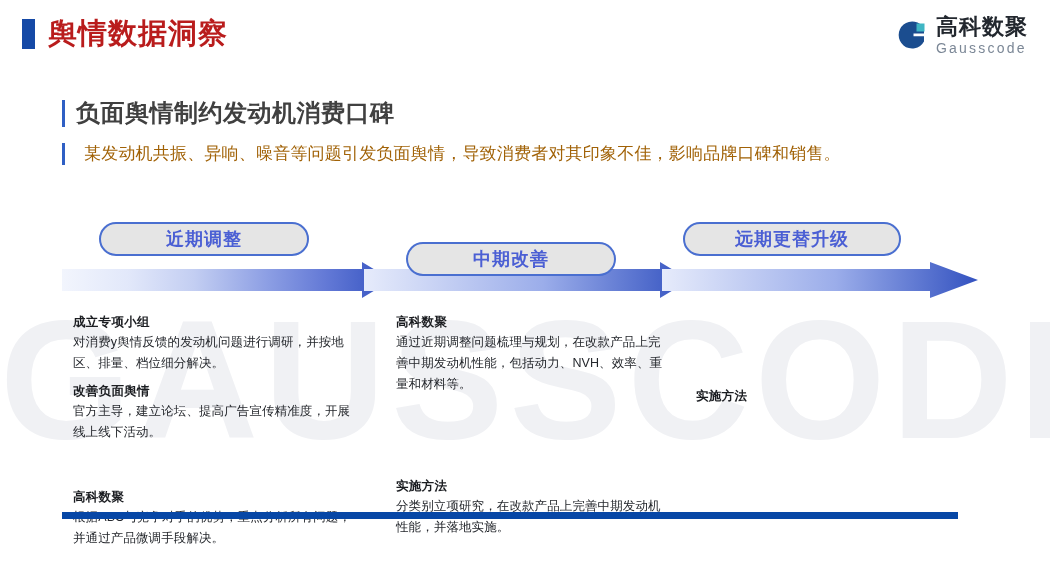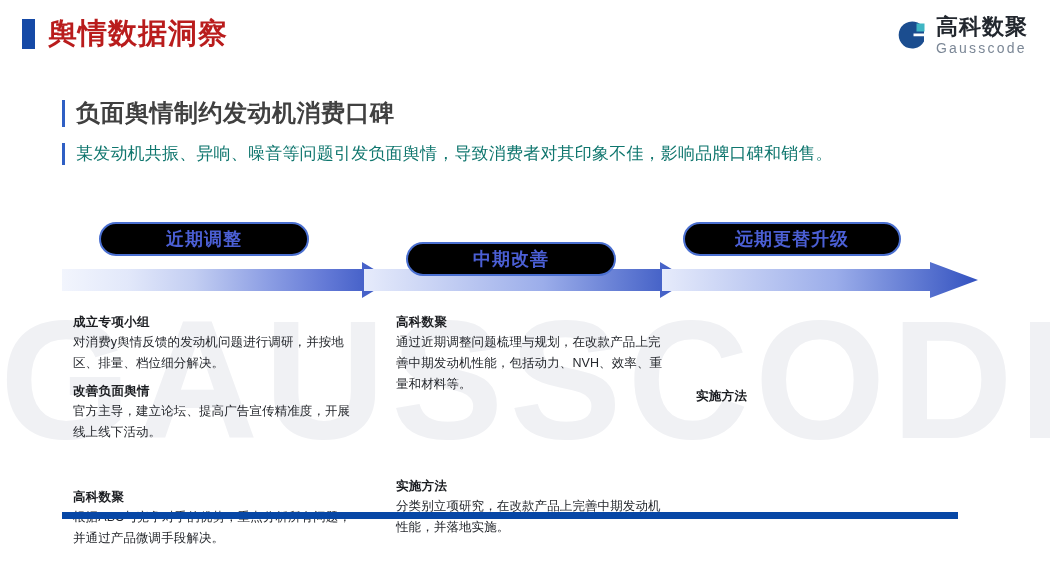--- a/index.html
+++ b/index.html
@@ -121,23 +121,23 @@
     position: absolute;
     left: 0;
     top: 4px;
     bottom: 3px;
     width: 3px;
     background: #2f5fc4;
   }
   .subhead {
     position: relative;
     margin-top: 10px;
-    padding-left: 14px;
+    padding-left: 22px;
     font-size: 17px;
-    color: #0f766e;
+    color: #a16207;
     line-height: 28px;
     letter-spacing: 0.2px;
   }
   .subhead::before {
     content: "";
     position: absolute;
     left: 0;
     top: 3px;
     bottom: 3px;
     width: 3px;
@@ -152,21 +152,21 @@
     width: 1050px;
     height: 36px;
     z-index: 2;
   }
   .pill {
     position: absolute;
     top: 0;
     height: 34px;
     border: 2px solid #4a6fd0;
     border-radius: 19px;
-    background: #000000;
+    background: #e5e5e5;
     display: flex;
     align-items: center;
     justify-content: center;
     font-size: 18px;
     font-weight: bold;
     color: #4b5fd4;
     letter-spacing: 1px;
     box-sizing: border-box;
   }
   .pill-1 { left: 99px;  width: 210px; }

